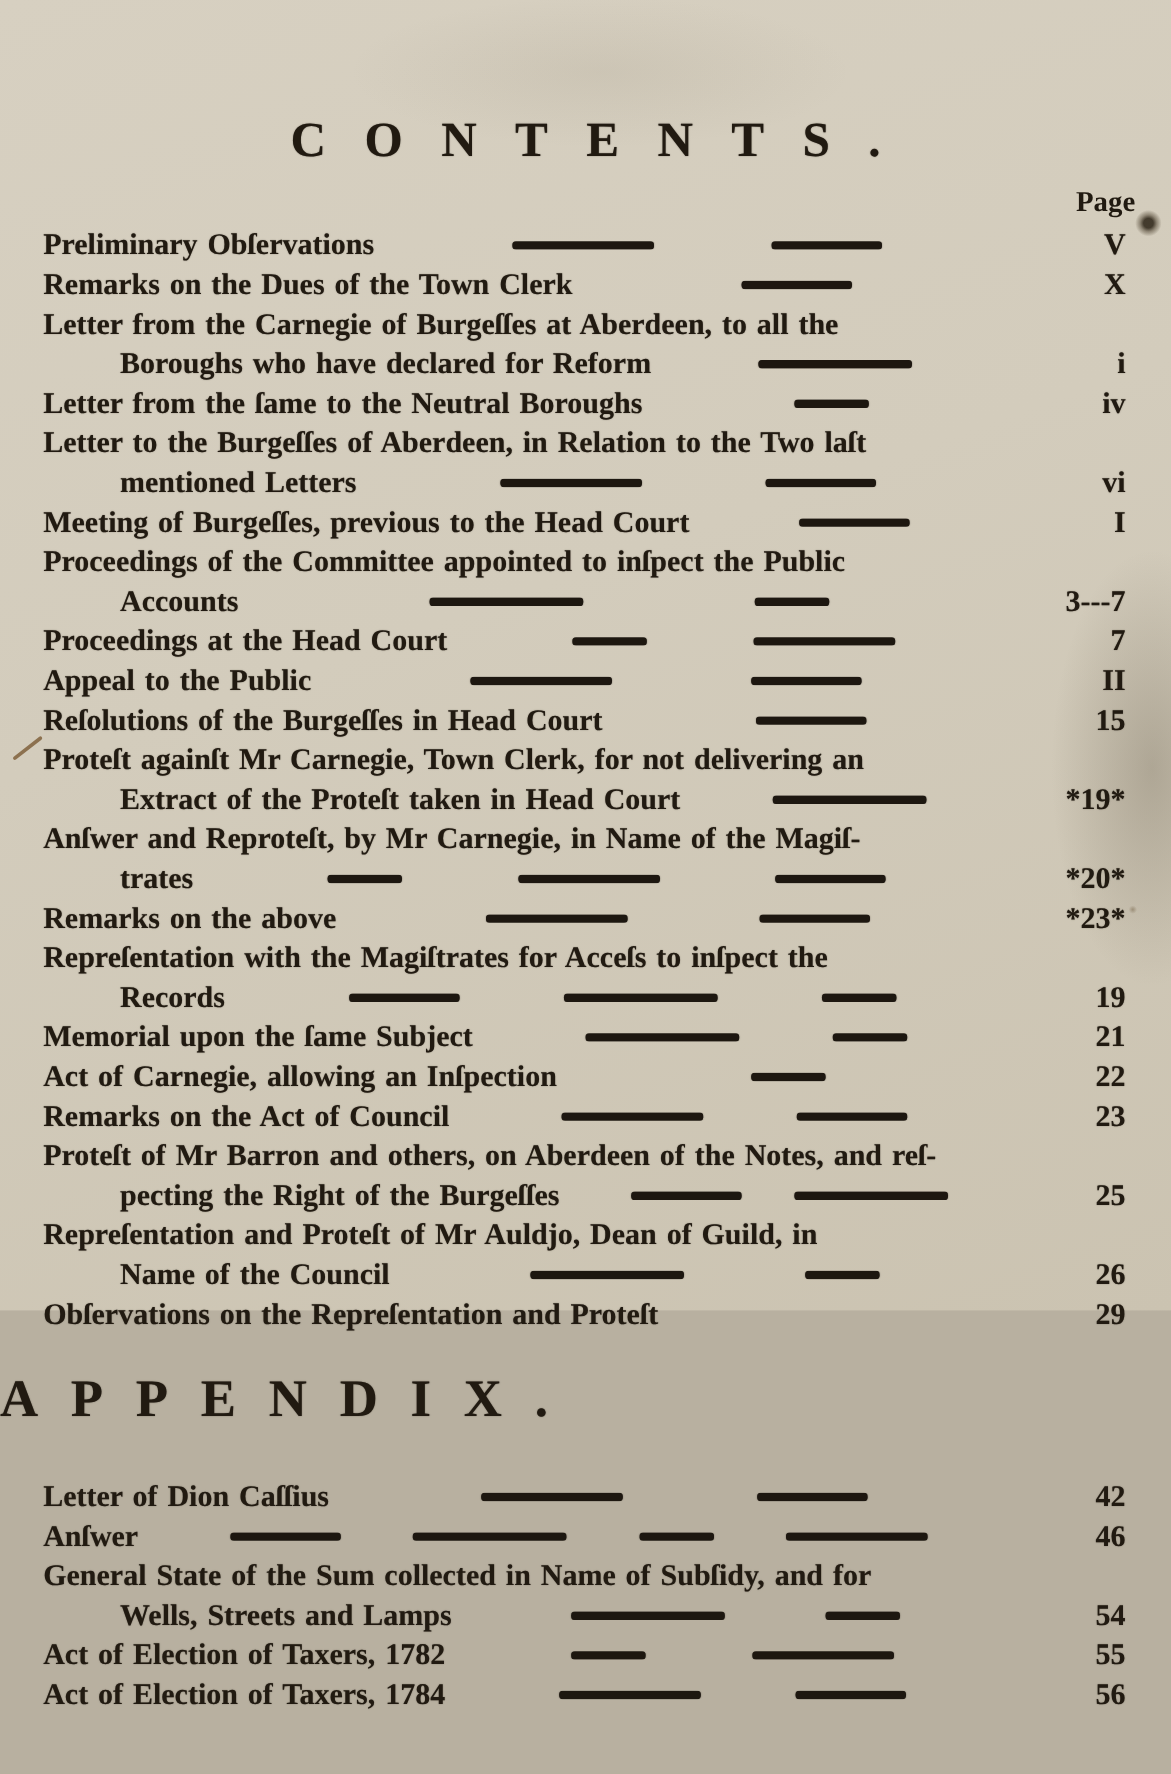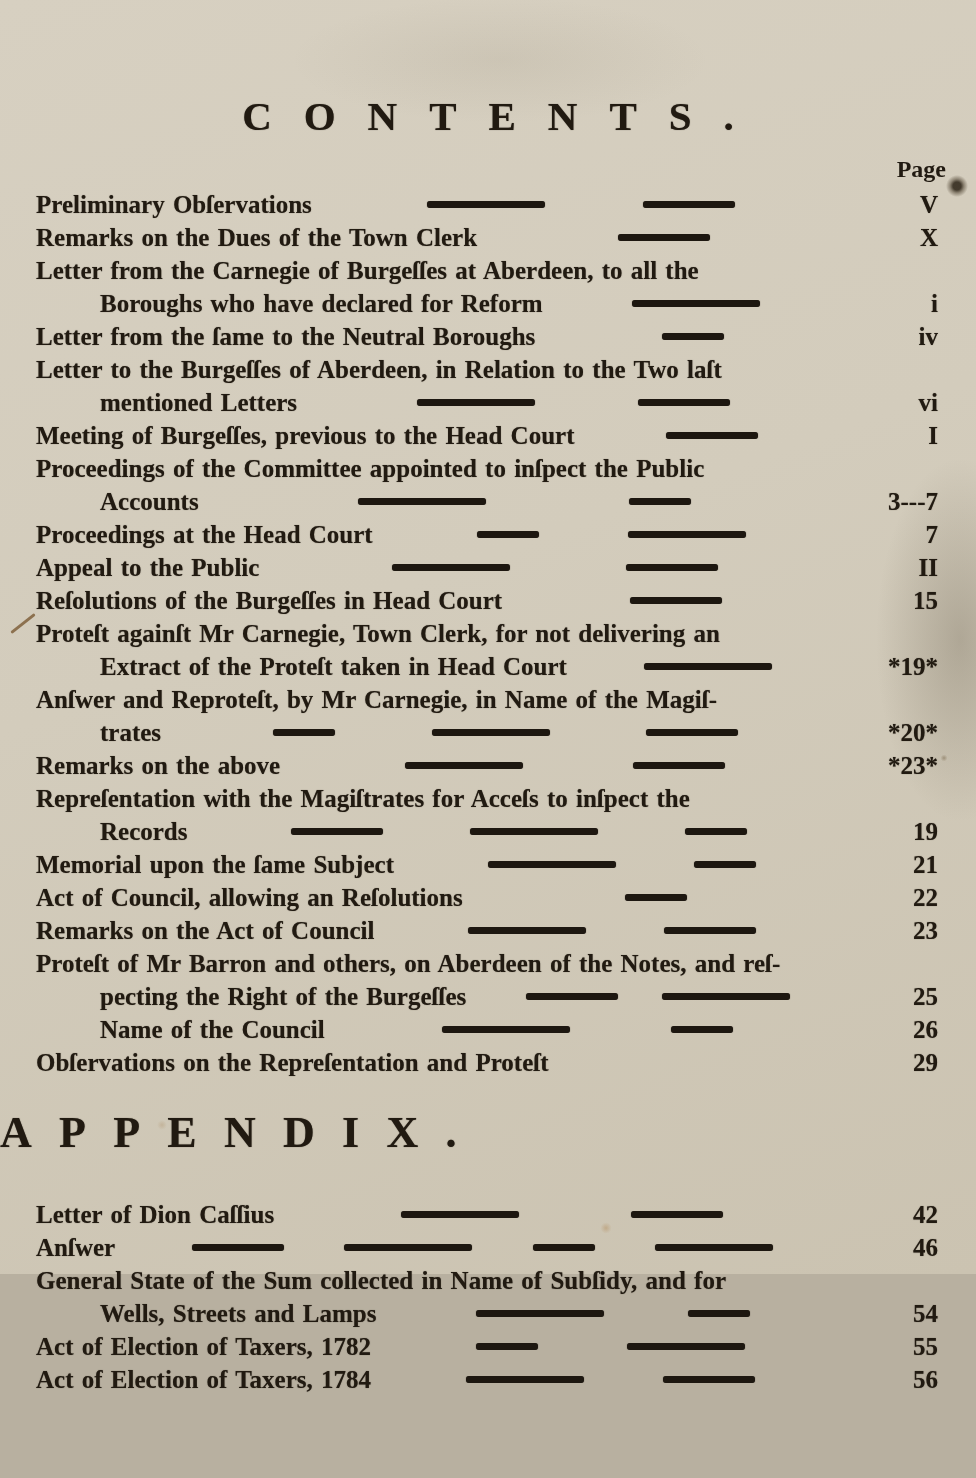--- a/index.html
+++ b/index.html
@@ -2,21 +2,21 @@
 <html><head>
 <meta charset="utf-8">
 <style>
   html,body{margin:0;padding:0;}
   body{
     width:976px;height:1478px;overflow:hidden;
     background:#b8b0a0;
     font-family:"Liberation Serif","DejaVu Serif",serif;
   }
   .paper{
-    position:relative;width:976px;height:1274px;
+    position:relative;width:976px;height:1092px;
     color:#211a11;
     background:
       radial-gradient(ellipse 300px 90px at 500px 60px, rgba(120,110,90,0.10), transparent 70%),
       radial-gradient(ellipse 120px 260px at 960px 640px, rgba(88,78,60,0.28), transparent 70%),
       radial-gradient(circle 11px at 957px 186px, rgba(42,33,20,0.85) 0 4px, rgba(60,48,30,0.45) 7px, transparent 11px),
       radial-gradient(circle 8px at 606px 1228px, rgba(170,120,60,0.35), transparent 70%),
       radial-gradient(circle 6px at 659px 1392px, rgba(185,130,90,0.40), transparent 70%),
       radial-gradient(circle 5px at 944px 758px, rgba(120,100,70,0.5), transparent 70%),
       radial-gradient(circle 7px at 162px 1125px, rgba(160,120,70,0.25), transparent 70%),
       linear-gradient(160deg,#d7d0c1 0%,#d3ccbc 45%,#cbc3b1 100%);
@@ -217,21 +217,21 @@
       </div>
       <div class="toc-line">
         <span class="toc-text">Memorial upon the ſame Subject</span>
         <span class="leader">
           <span class="dash" style="width: 128px;"></span>
           <span class="dash" style="width: 62px;"></span>
         </span>
         <span class="pageno">21</span>
       </div>
       <div class="toc-line">
-        <span class="toc-text">Act of Council, allowing an Reſolutions</span>
+        <span class="toc-text">Act of Carnegie, allowing an Inſpection</span>
         <span class="leader">
           <span class="dash" style="width: 62px;"></span>
         </span>
         <span class="pageno">22</span>
       </div>
       <div class="toc-line">
         <span class="toc-text">Remarks on the Act of Council</span>
         <span class="leader">
           <span class="dash" style="width: 118px;"></span>
           <span class="dash" style="width: 92px;"></span>
@@ -243,20 +243,25 @@
         <span class="leader"></span>
         <span class="pageno"></span>
       </div>
       <div class="toc-line indent">
         <span class="toc-text">pecting the Right of the Burgeſſes</span>
         <span class="leader">
           <span class="dash" style="width: 92px;"></span>
           <span class="dash" style="width: 128px;"></span>
         </span>
         <span class="pageno">25</span>
+      </div>
+      <div class="toc-line">
+        <span class="toc-text">Repreſentation and Proteſt of Mr Auldjo, Dean of Guild, in</span>
+        <span class="leader"></span>
+        <span class="pageno"></span>
       </div>
       <div class="toc-line indent">
         <span class="toc-text">Name of the Council</span>
         <span class="leader">
           <span class="dash" style="width: 128px;"></span>
           <span class="dash" style="width: 62px;"></span>
         </span>
         <span class="pageno">26</span>
       </div>
       <div class="toc-line">

